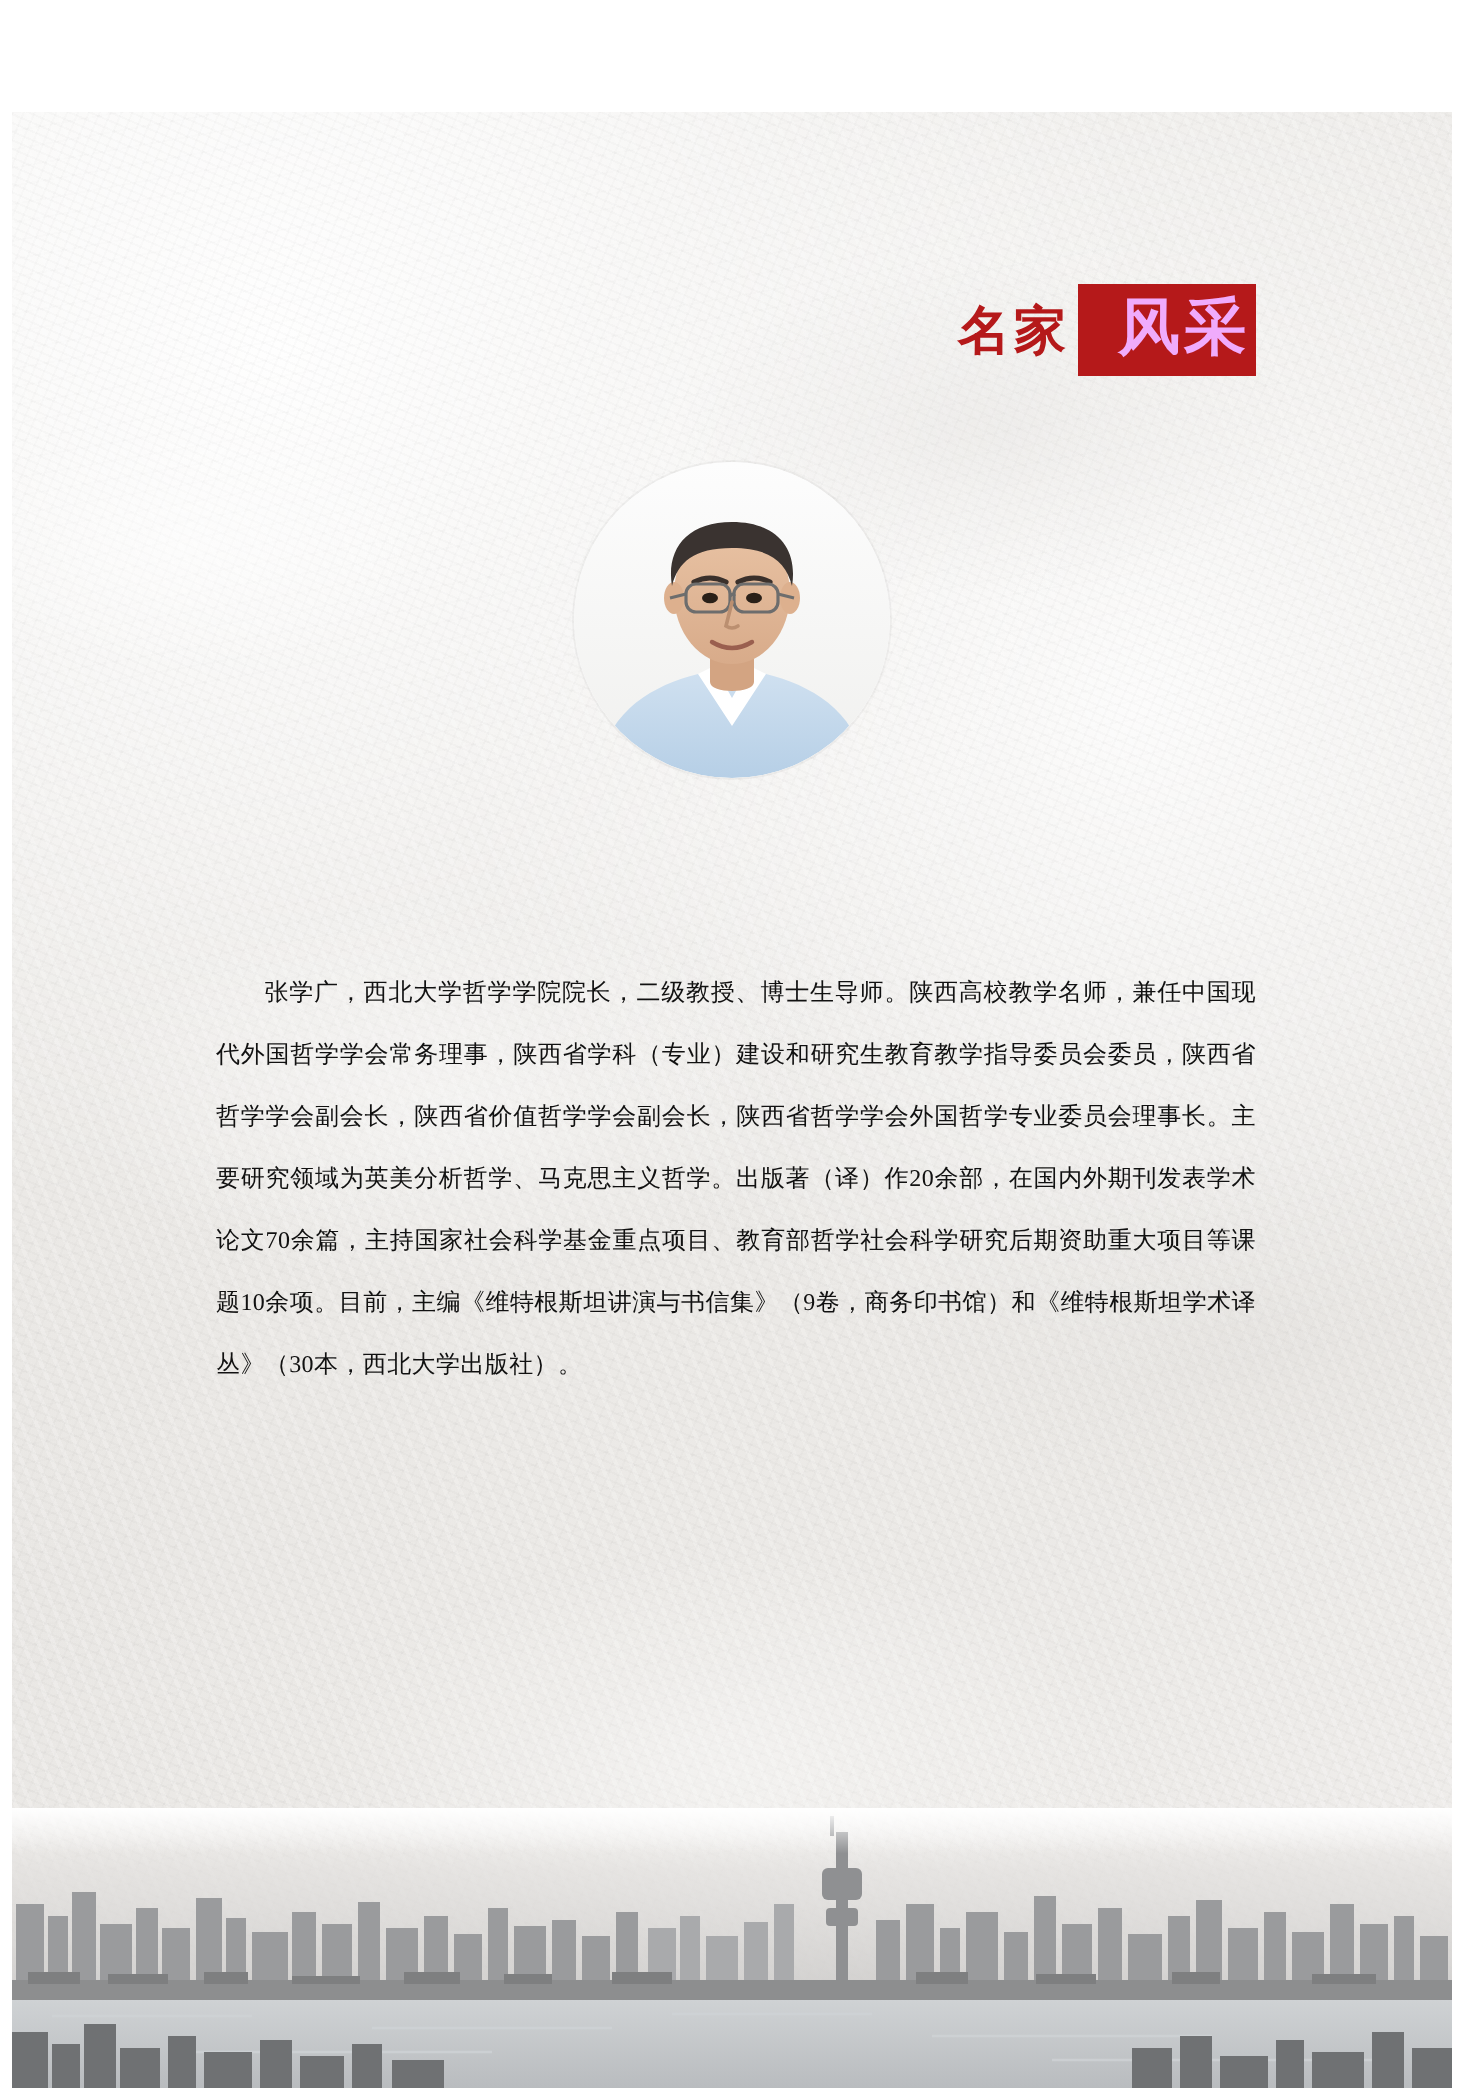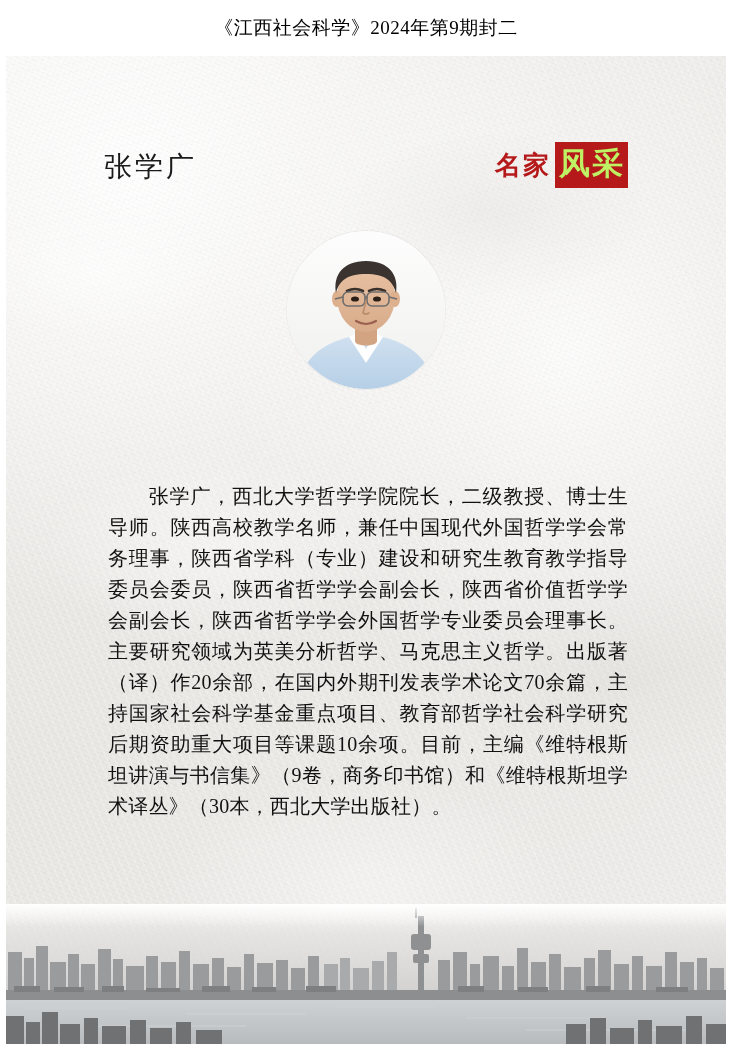--- a/index.html
+++ b/index.html
@@ -98,25 +98,25 @@
     font-size: 26px;
     font-weight: 700;
     color: #b5191a;
     letter-spacing: 2px;
     font-family: "Liberation Sans", "DejaVu Sans", sans-serif;
   }
   .column-logo .cl-boxed {
     display: inline-flex;
     align-items: center;
     background: #b5191a;
-    color: #bef264;
+    color: #f0abfc;
     font-size: 31px;
     font-weight: 700;
     letter-spacing: 2px;
-    padding: 1px 3px 3px 4px;
+    padding: 1px 3px 3px 20px;
     margin-left: 4px;
     font-family: "Liberation Sans", "DejaVu Sans", sans-serif;
   }
 
   
   .portrait {
     position: absolute;
     left: 281px;
     top: 175px;
     width: 158px;
@@ -127,21 +127,21 @@
     box-shadow: 0 0 0 1px rgba(0,0,0,0.04);
   }
   .portrait svg { display: block; }
 
   
   .bio {
     position: absolute;
     left: 102px;
     top: 425px;
     width: 520px;
-    font-size: 20px;
+    font-size: 12px;
     line-height: 31px;
     color: #111111;
     text-align: justify;
     text-justify: inter-ideograph;
     letter-spacing: 0.2px;
   }
   .bio .indent { display: inline-block; width: 2em; }
 
   
   .skyline {
@@ -152,29 +152,25 @@
     height: 140px;
     overflow: hidden;
   }
   .skyline svg { display: block; }
 </style>
 </head>
 <body>
 
 <div class="page">
 
-  <div class="doc-header">
-    <span>《江西社会科学》2024年第9期封二</span>
-  </div>
 
   <div class="cover">
     <div class="grain"></div>
     <div class="blotch"></div>
 
-    <div class="person-name">张学广</div>
 
     <div class="column-logo">
       <span class="cl-plain">名家</span>
       <span class="cl-boxed">风采</span>
     </div>
 
     <div class="portrait">
       <svg width="158" height="158" viewBox="0 0 158 158" aria-hidden="true">
         <defs>
           <clipPath id="circ">

